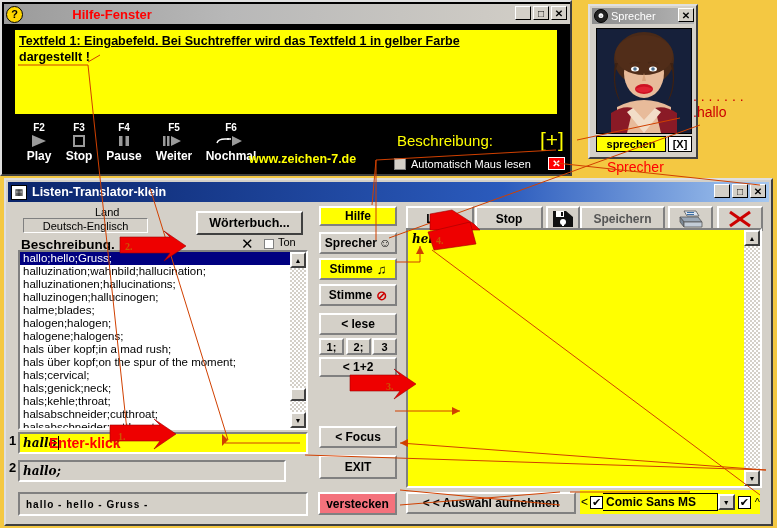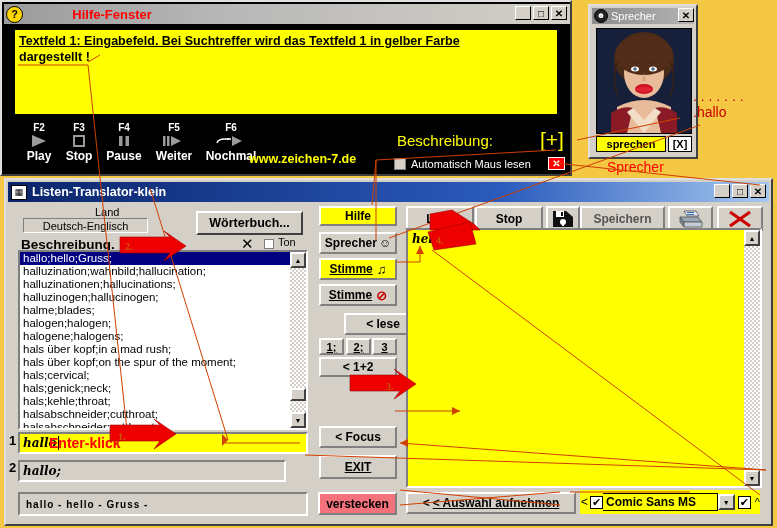--- a/index.html
+++ b/index.html
@@ -183,21 +183,21 @@
      display:flex;align-items:center;justify-content:center;font-size:11px;line-height:1;box-sizing:border-box;}
   #font-caret{margin-left:4px;font-size:11px;color:#000;}
   #verstecken-btn{position:absolute;left:312px;top:312px;width:79px;height:23px;background:#f4727c;
      border:2px solid;border-color:#ffffff #808080 #808080 #ffffff;box-sizing:border-box;
      display:flex;align-items:center;justify-content:center;font-weight:bold;font-size:12px;color:#000;}
   #focus-btn{position:absolute;left:313px;top:246px;width:78px;height:22px;}
   #exit-btn{position:absolute;left:313px;top:275px;width:78px;height:24px;}
 
   
   #annot{position:absolute;left:0;top:0;width:777px;height:528px;pointer-events:none;}
-  .u{text-decoration:underline;}
+  .u{}
 </style>
 </head>
 <body>
 
 <div class="abs" id="help-window">
   <div id="help-titlebar">
     <span id="help-icon">?</span>
     <span id="help-title-label">Hilfe:</span>
     <span id="help-title-red">Hilfe-Fenster</span>
     <span style="position:absolute;right:3px;top:2px;display:flex;gap:2px;">
@@ -375,21 +375,21 @@
     <span style="margin-left:2px;font-size:12px;">☺</span>
   </div>
   <div class="mid-btn" id="stimme1-btn" style="top:78px;">
     <span class="u">Stimme</span>
     <span style="margin-left:4px;font-size:13px;">♫</span>
   </div>
   <div class="mid-btn" style="top:104px;">
     <span class="u">Stimme</span>
     <span style="margin-left:4px;color:#cc0000;font-size:13px;">⊘</span>
   </div>
-  <div class="mid-btn" style="top:133px;margin-left:25px;">&lt; lese</div>
+  <div class="mid-btn" style="top:133px;">&lt; lese</div>
   <div class="num-btn" style="left:313px;top:158px;">
       <span class="u">1;</span>
     </div>
   <div class="num-btn" style="left:340px;top:158px;">
       <span class="u">2;</span>
     </div>
   <div class="num-btn" style="left:366px;top:158px;">
       <span class="u">3</span>
     </div>
   <div class="mid-btn" style="top:177px;height:20px;">&lt; 1+2</div>

